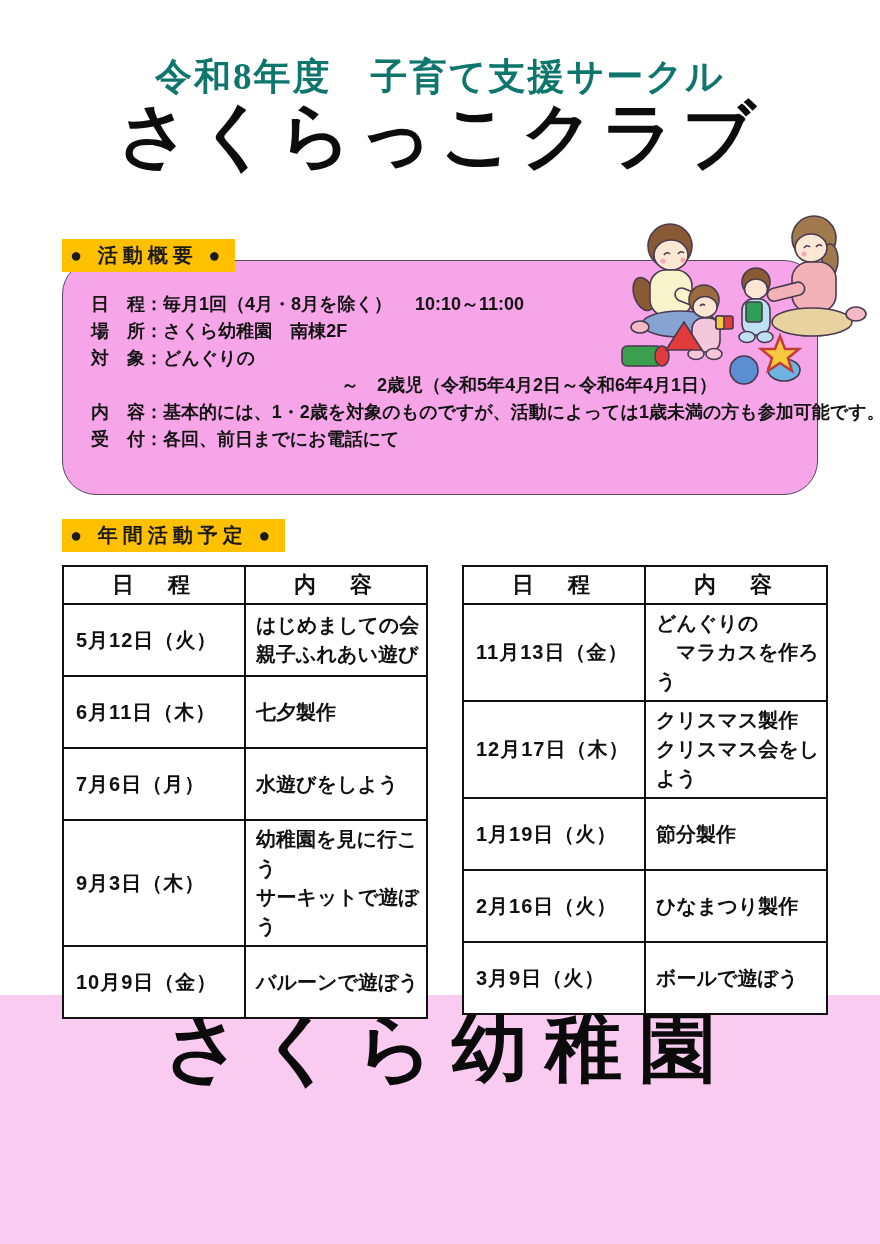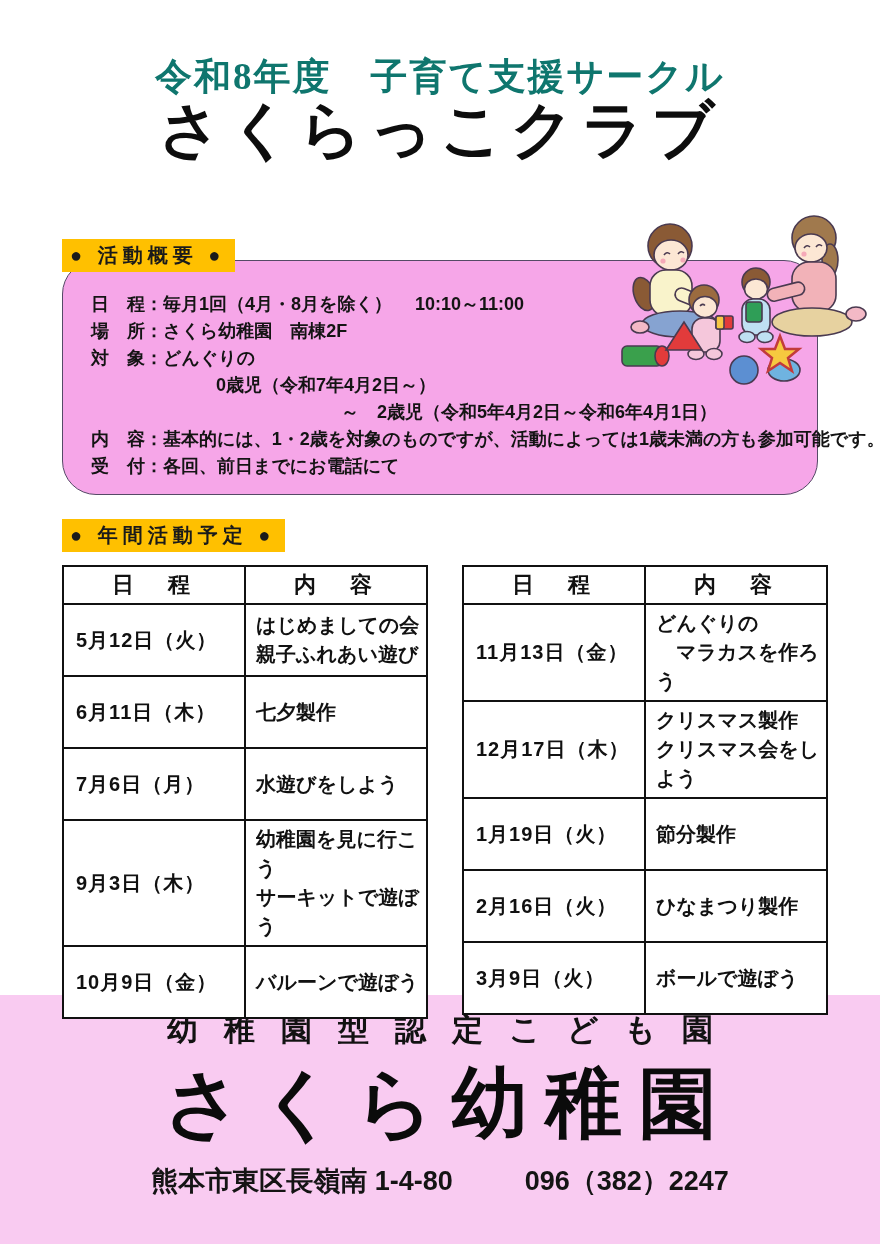--- a/index.html
+++ b/index.html
@@ -17,21 +17,21 @@
     position:absolute;top:52px;left:0;width:100%;
     text-align:center;
     font-family:"Liberation Serif","DejaVu Serif",serif;
     font-size:37px;font-weight:600;letter-spacing:2px;
     color:#0f766e;
   }
   .title{
     position:absolute;top:88px;left:0;width:100%;margin:0;
     text-align:center;
     font-family:"Liberation Serif","DejaVu Serif",serif;
-    font-size:62px;font-weight:900;letter-spacing:7px;
+    font-size:72px;font-weight:900;letter-spacing:7px;
     color:#0d0d0d;
   }
   
   .section-label{
     position:absolute;left:62px;
     background:var(--gold,#FFC000);
     color:#1a1a1a;
     font-size:20px;font-weight:bold;letter-spacing:5px;
     padding:3px 10px 3px 8px;
     z-index:3;
@@ -192,21 +192,20 @@
         <polygon points="172,138 177,151 191,151 180,160 184,173 172,165 160,173 164,160 153,151 167,151" fill="#F6C93F" stroke="#C23B3B" stroke-width="2.5"></polygon>
       </g>
     </g>
   </svg>
 
   <div class="section-label overview-label">● 活動概要 ●</div>
   <div class="pink-box">
     <div class="ov-line">日　程：毎月1回（4月・8月を除く）　 10:10～11:00</div>
     <div class="ov-line">場　所：さくら幼稚園　南棟2F</div>
     <div class="ov-line">対　象：どんぐりの</div>
-    <div class="ov-line indent1">0歳児（令和7年4月2日～）</div>
     <div class="ov-line indent2">～　2歳児（令和5年4月2日～令和6年4月1日）</div>
     <div class="ov-line">内　容：基本的には、1・2歳を対象のものですが、活動によっては1歳未満の方も参加可能です。</div>
     <div class="ov-line">受　付：各回、前日までにお電話にて</div>
   </div>
 
   <div class="section-label schedule-label">● 年間活動予定 ●</div>
 
   <table class="sched left">
     <thead>
       <tr>
@@ -267,21 +266,16 @@
         <td class="content-cell">ひなまつり製作</td>
       </tr>
       <tr>
         <td class="date-cell">3月9日（火）</td>
         <td class="content-cell">ボールで遊ぼう</td>
       </tr>
     </tbody>
   </table>
 
   <div class="footer">
-    <div class="footer-type">幼稚園型認定こども園</div>
     <div class="footer-name">さくら幼稚園</div>
-    <div class="footer-contact">
-      <span>熊本市東区長嶺南 1-4-80</span>
-      <span>096（382）2247</span>
-    </div>
   </div>
 
 </div>
 
 </body></html>

